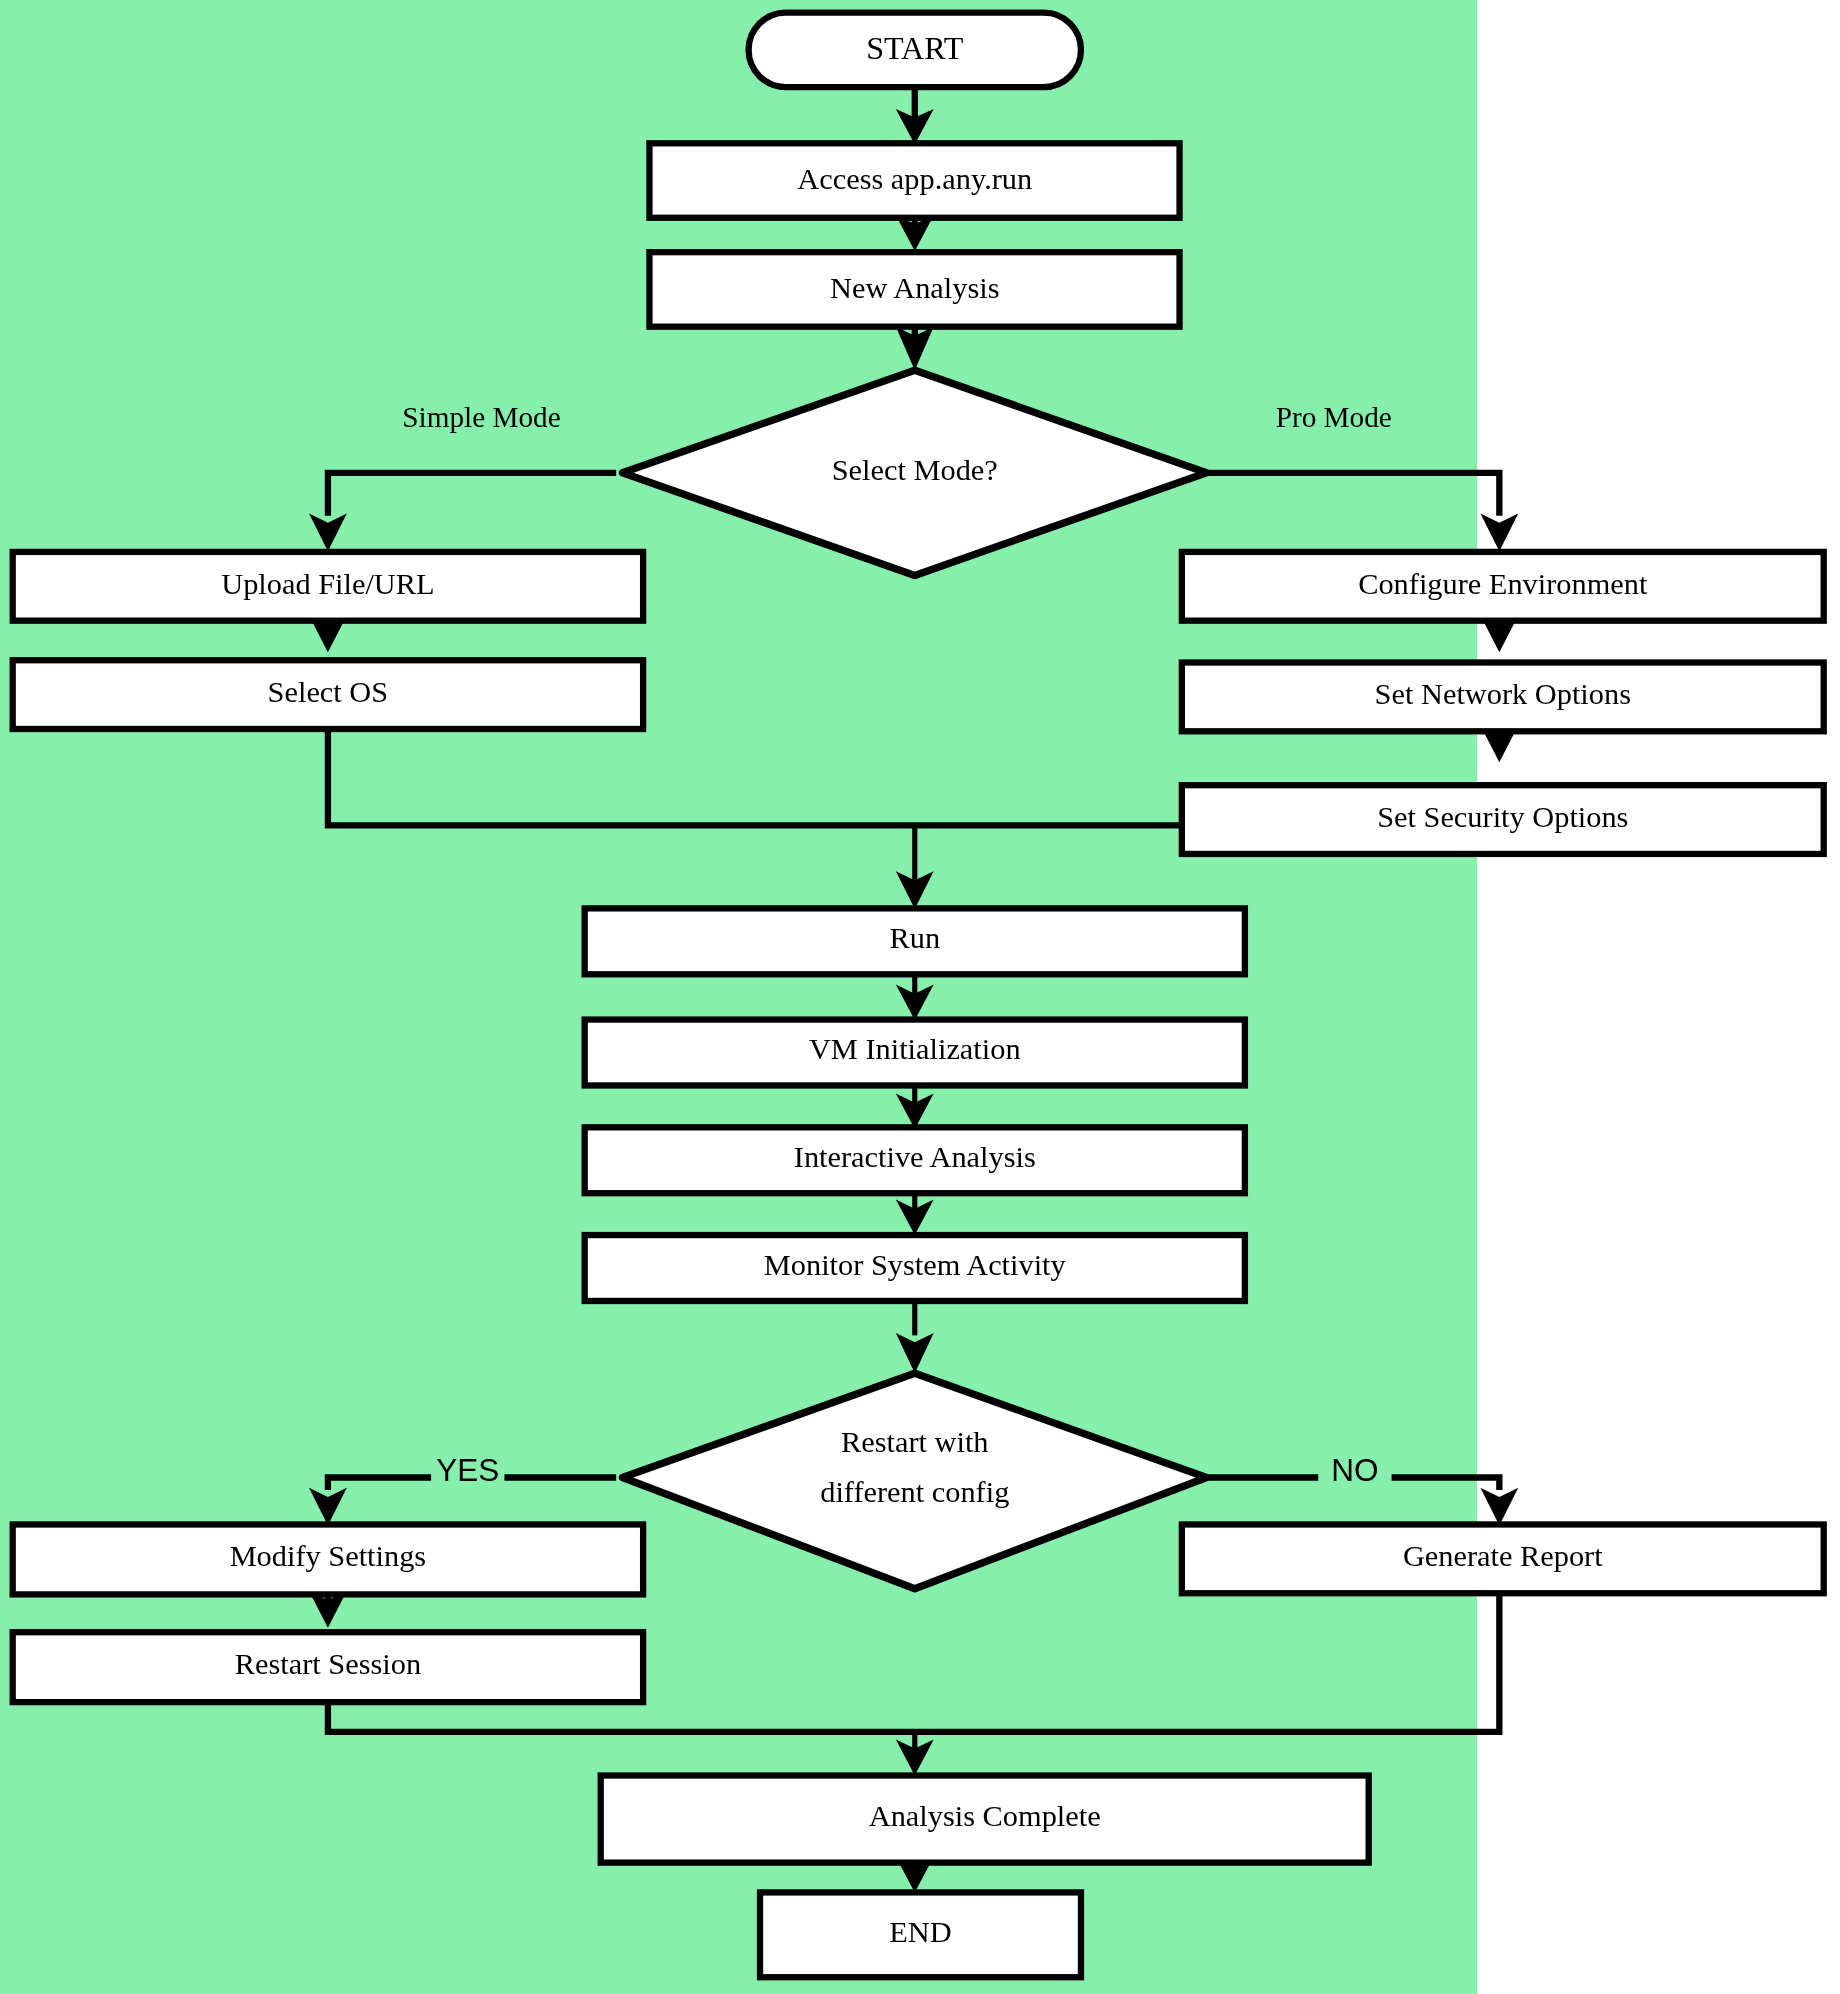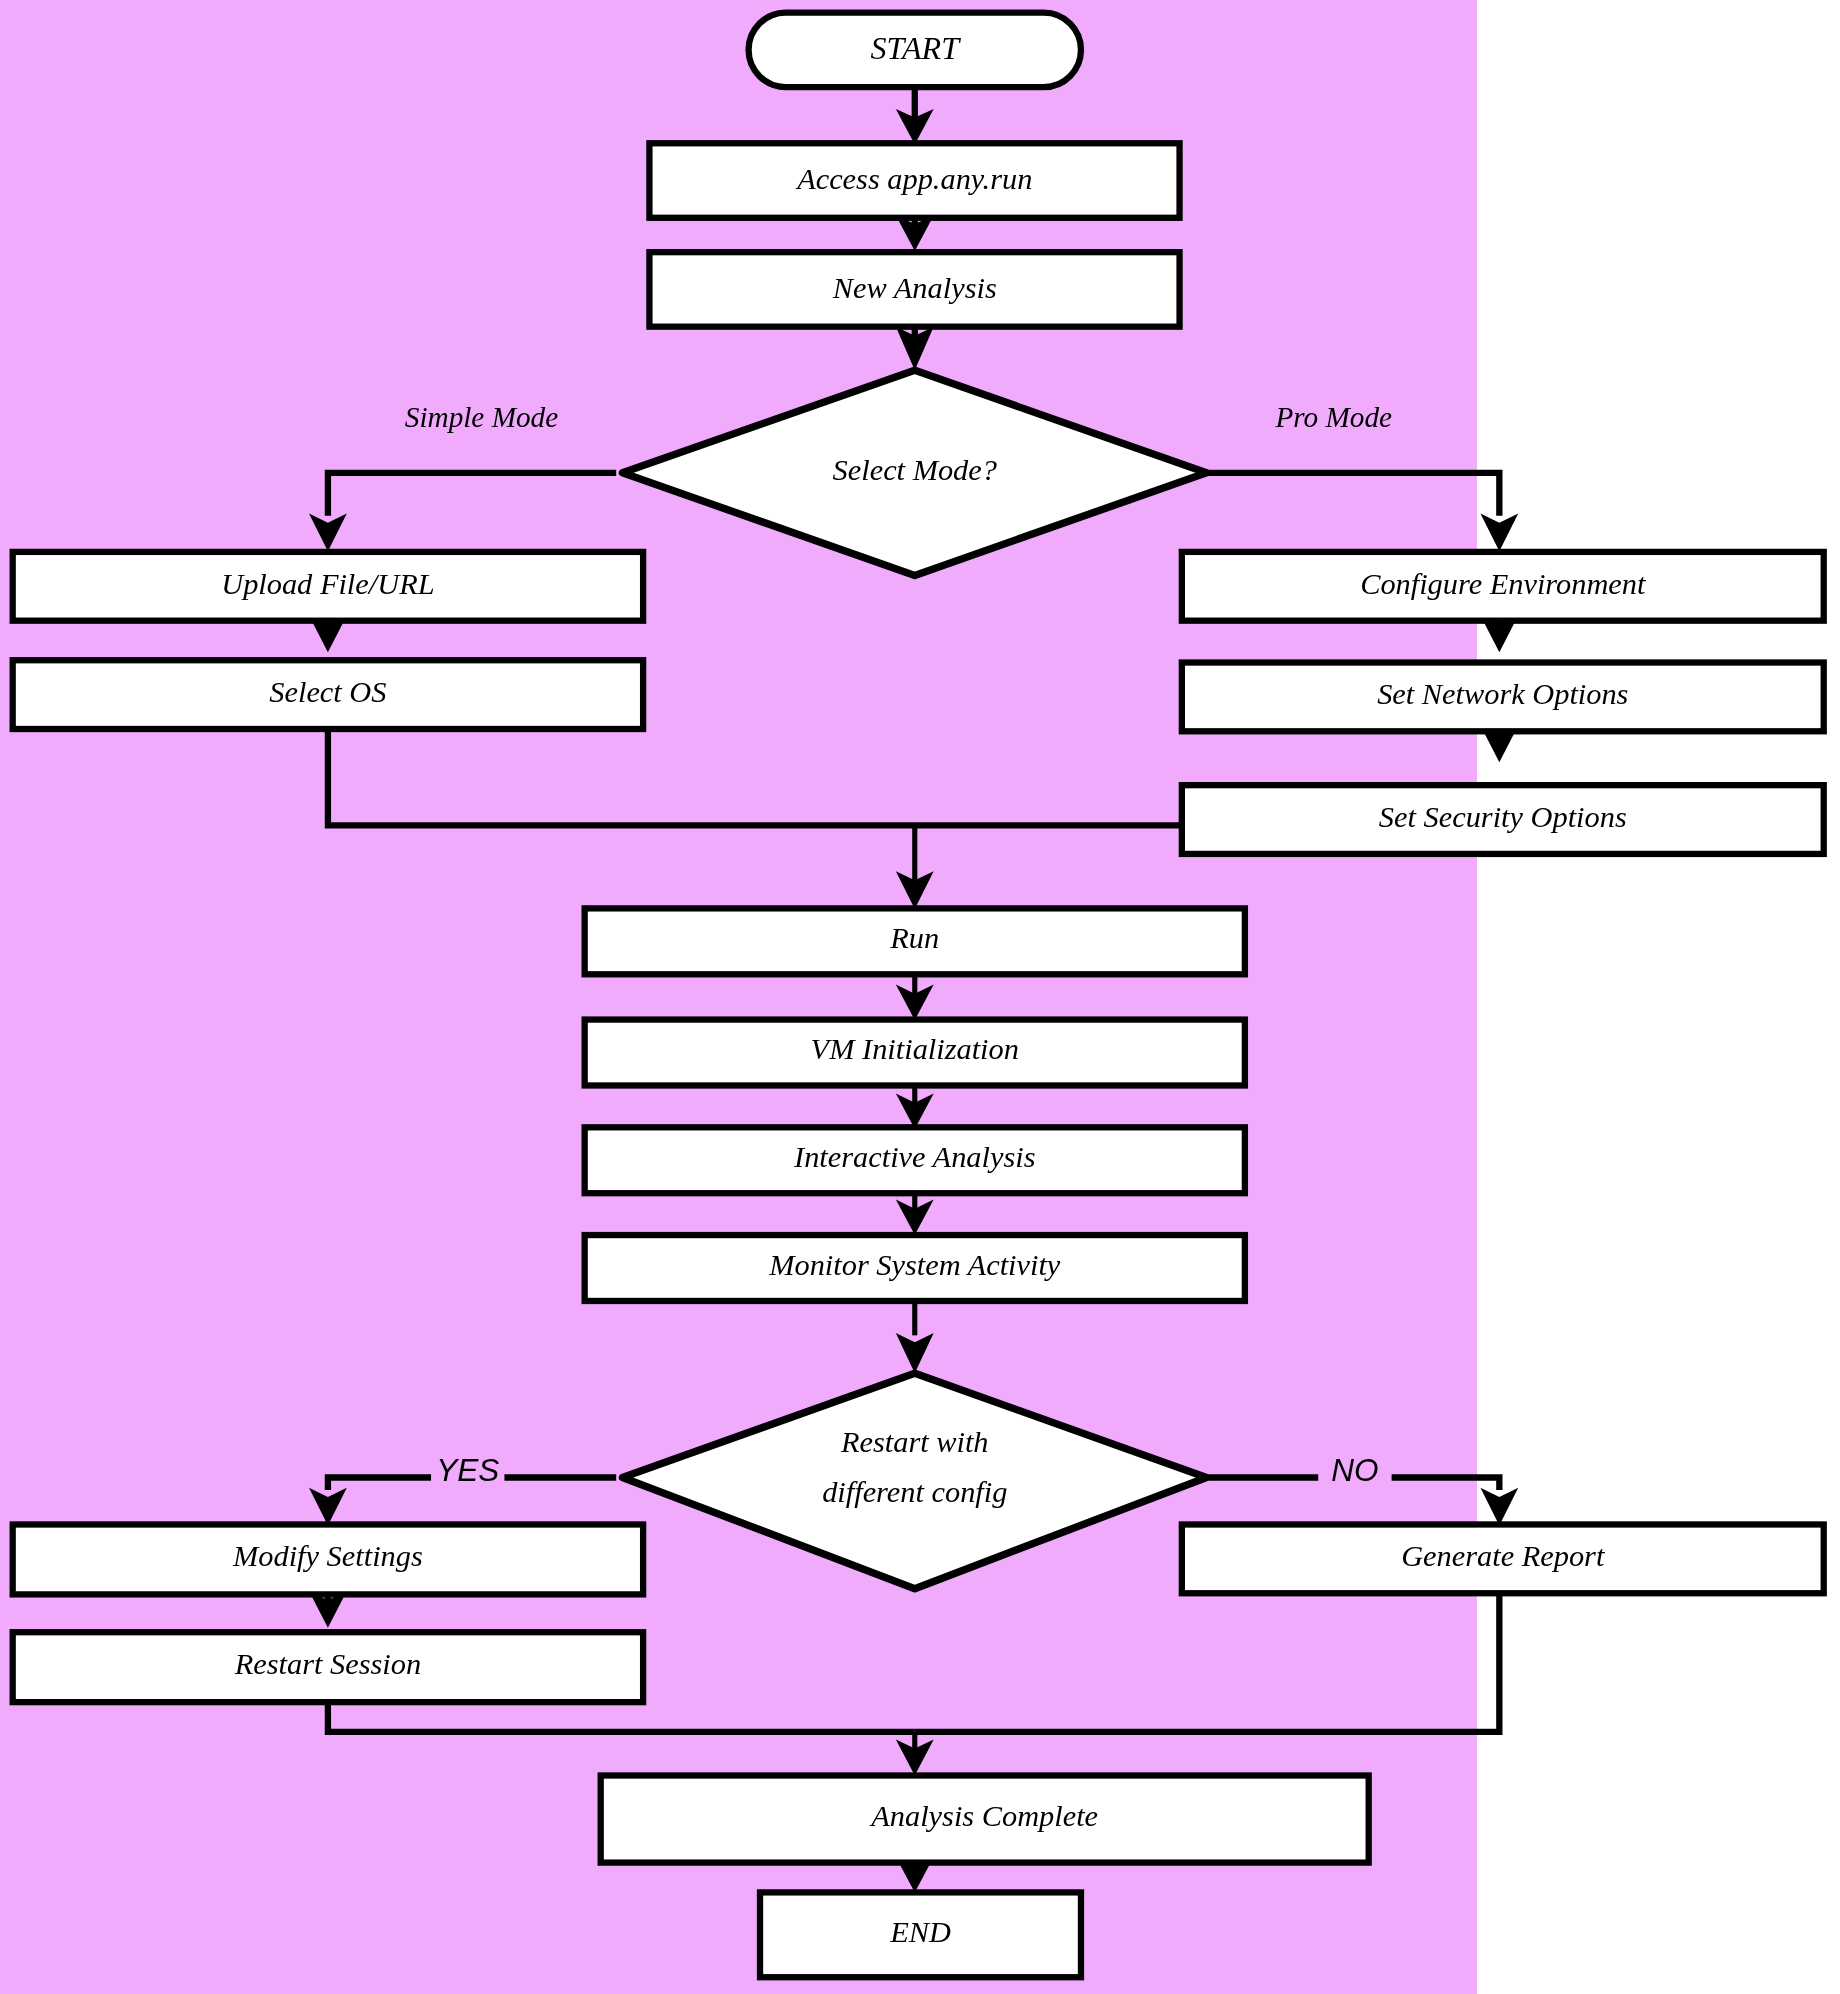--- a/index.html
+++ b/index.html
@@ -4,23 +4,22 @@
 <style>
   html, body {
     margin: 0;
     padding: 0;
     background: #ffffff;
   }
   #flowchart-root {
     width: 1477px;
     height: 1995px;
     position: relative;
-    background: #f0abfc;
+    background: #86efac;
     font-family: "Liberation Serif", "DejaVu Serif", serif;
-    font-style: italic;
   }
   svg#flow-svg {
     display: block;
     width: 1841px;
     height: 1995px;
   }
   .node-shape {
     fill: #ffffff;
     stroke: #000000;
     stroke-width: 11;

